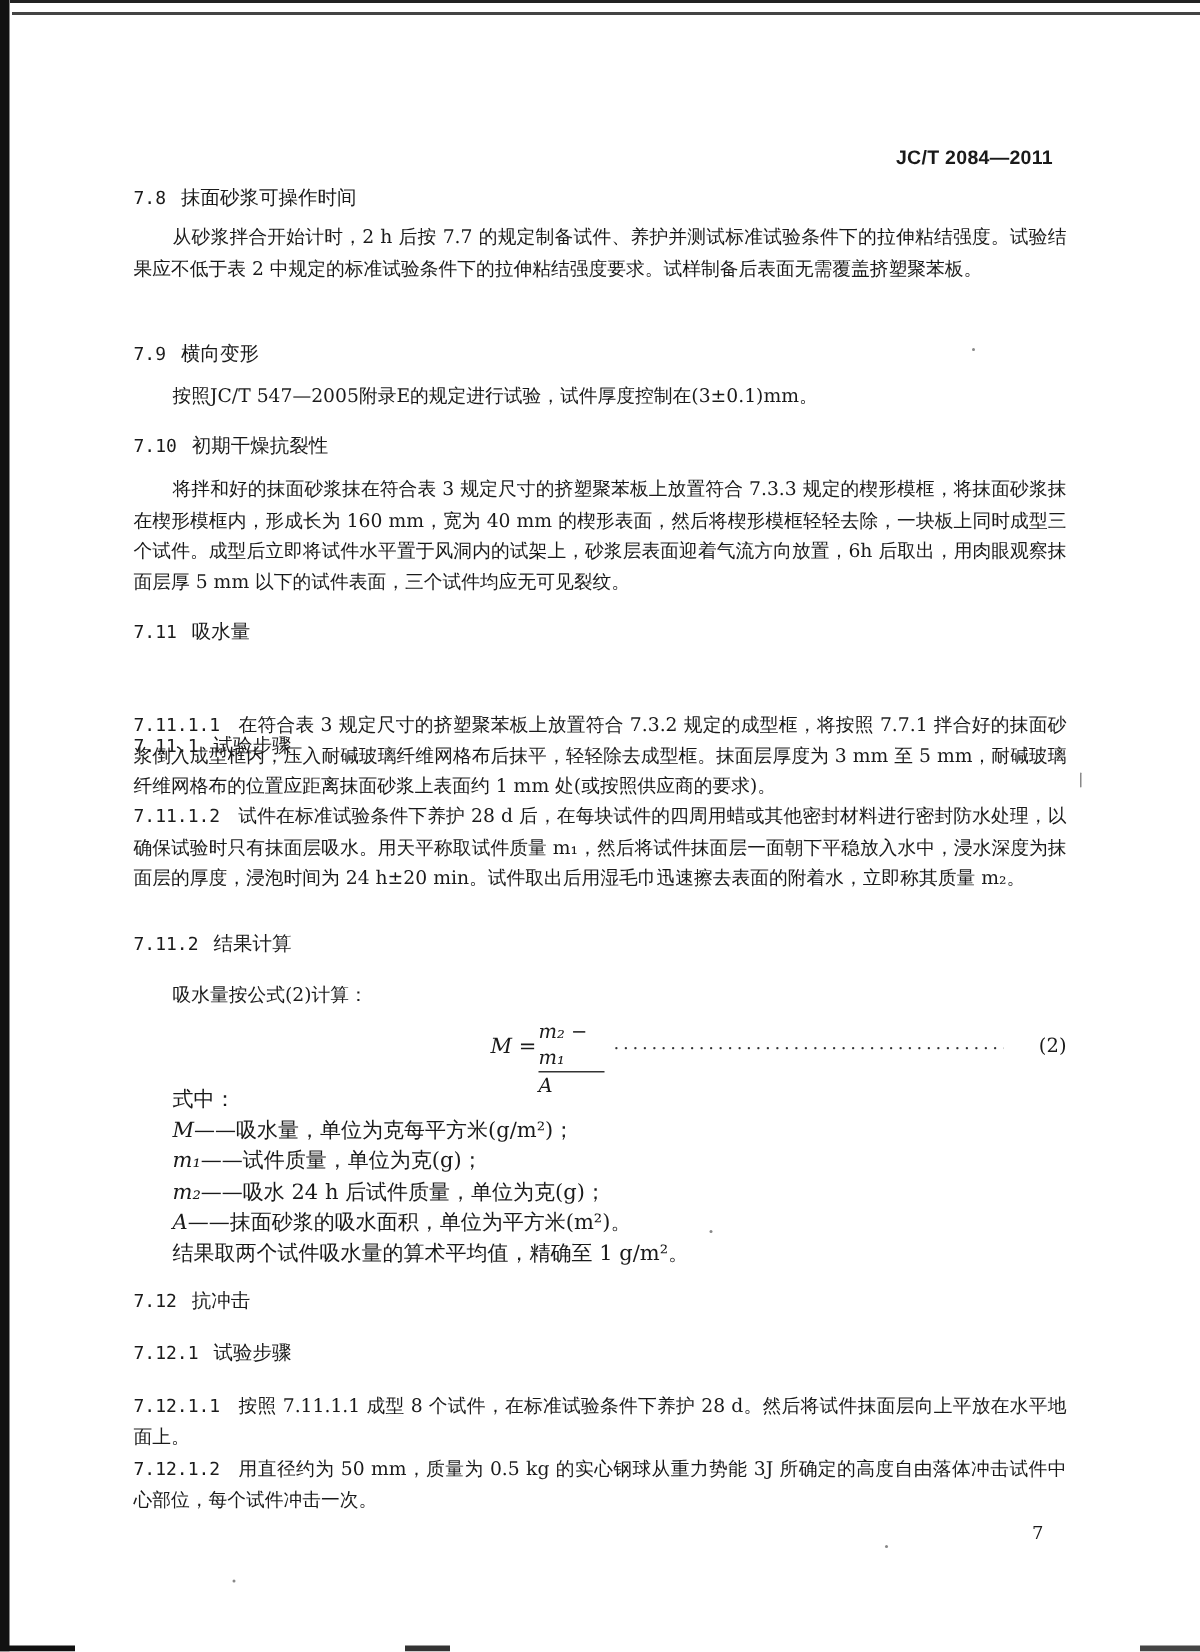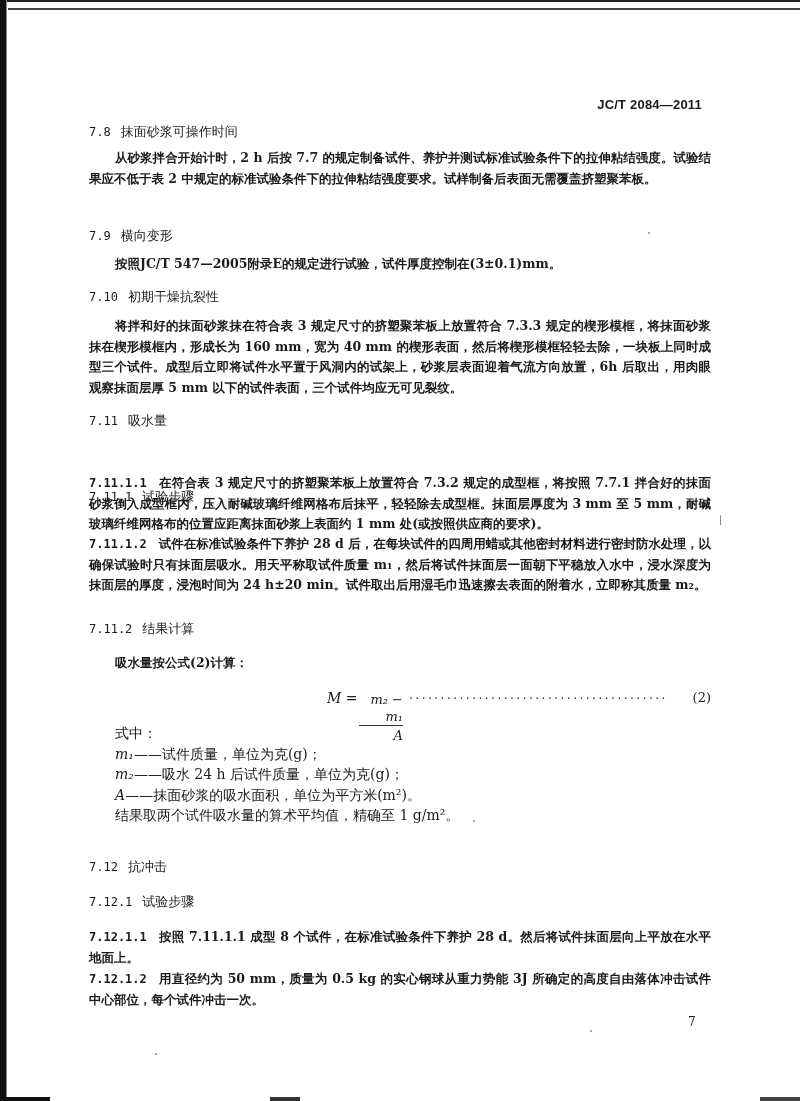--- a/index.html
+++ b/index.html
@@ -70,21 +70,20 @@
       font-size: 12px;
     }
     .p {
       position: absolute;
       left: 0;
       width: 622px;
       font-size: 12.5px;
       line-height: 20.5px;
       margin: 0;
       text-align: justify;
-      font-weight: bold;
     }
     .indent { text-indent: 26px; }
     .p .num {
       font-family: "DejaVu Sans Mono", "Liberation Mono", monospace;
       font-size: 12px;
       margin-right: 12px;
     }
     .formula {
       position: absolute;
       left: 0;
@@ -96,23 +95,23 @@
     }
     .formula .lhs {
       position: absolute;
       left: 238px;
       top: 10px;
       font-style: italic;
     }
     .formula .frac {
       position: absolute;
       left: 270px;
-      top: 11px;
+      top: 0;
       width: 44px;
-      text-align: right;
+      text-align: left;
     }
     .formula .frac .numer {
       display: block;
       border-bottom: 1px solid #333;
       font-style: italic;
       font-size: 13px;
       line-height: 17px;
     }
     .formula .frac .denom {
       display: block;
@@ -213,20 +212,21 @@
     <span class="frac">
       <span class="numer">m₂ − m₁</span>
       <span class="denom">A</span>
     </span>
     <span class="dots">..............................................</span>
     <span class="eqnum">(2)</span>
   </div>
 
   <div class="var-list" style="top:603px;">
     <div>式中：</div>
+    <div><i>M</i><span>——吸水量，单位为克每平方米(g/m²)；</span></div>
     <div><i>m₁</i><span>——试件质量，单位为克(g)；</span></div>
     <div><i>m₂</i><span>——吸水 24 h 后试件质量，单位为克(g)；</span></div>
     <div><i>A</i><span>——抹面砂浆的吸水面积，单位为平方米(m²)。</span></div>
     <div>结果取两个试件吸水量的算术平均值，精确至 1 g/m²。</div>
   </div>
 
   <div class="h" style="top:738px;">
     <span class="num">7.12</span><span>抗冲击</span>
   </div>
 

